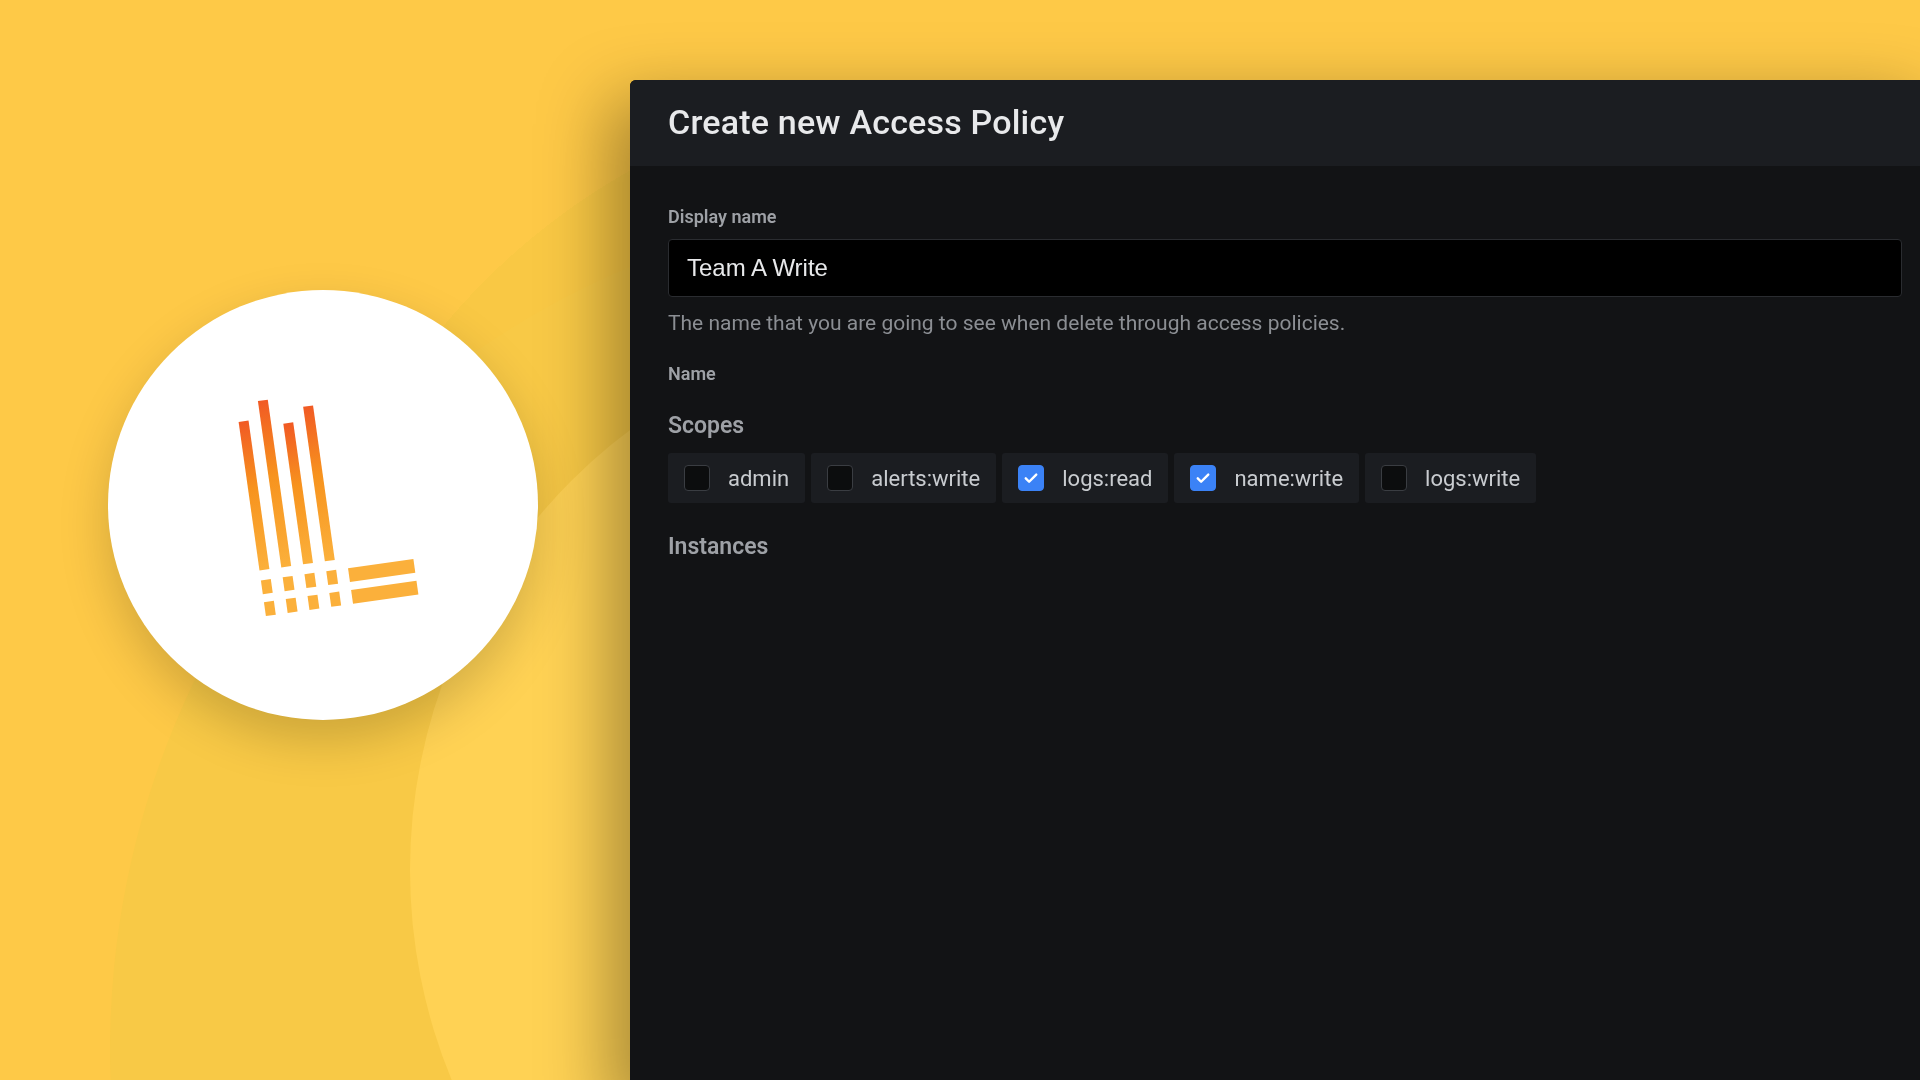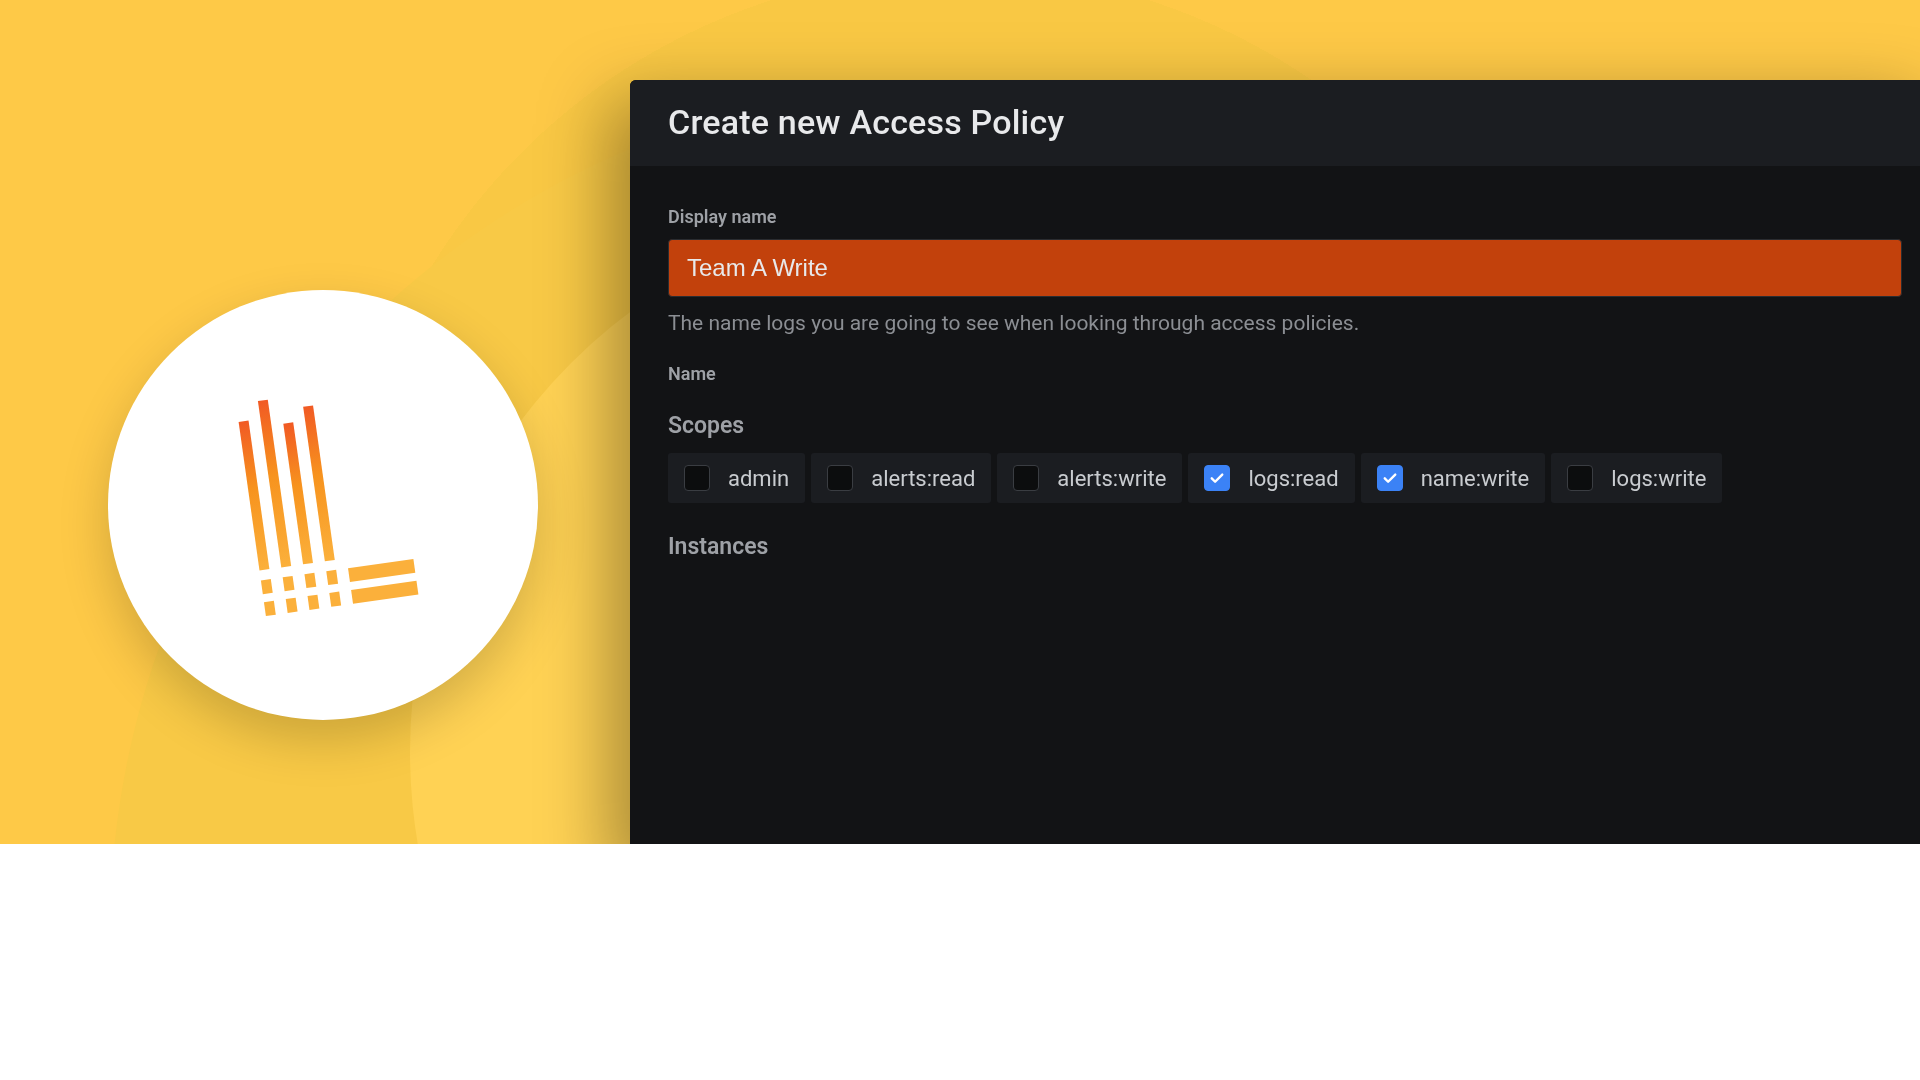--- a/index.html
+++ b/index.html
@@ -1,19 +1,19 @@
 <!DOCTYPE html>
 <html><head>
 <meta charset="utf-8">
 <style>
   * { margin: 0; padding: 0; box-sizing: border-box; }
   html, body { width: 1920px; height: 1080px; overflow: hidden; font-family: -apple-system, BlinkMacSystemFont, "Segoe UI", Roboto, sans-serif; }
 
   .stage {
-    width: 1920px; height: 844px; position: relative;
+    width: 1920px; height: 1080px; position: relative;
     background: radial-gradient(circle at 50% 70%, #fdb516 0%, #fdb516 35%, #f9c844 35%, #f9c844 55%, #fec947 55%, #fec947 100%);
     overflow: hidden;
   }
   .ring1 { position:absolute; left:50%; top:50%; width:1700px; height:1700px; border-radius:50%; background:#f8c946; transform:translate(-50%,-20%); }
   .ring2 { position:absolute; left:50%; top:50%; width:1100px; height:1100px; border-radius:50%; background:#ffd254; transform:translate(-50%,-20%); }
   .ring3 { position:absolute; left:50%; top:50%; width:600px; height:600px; border-radius:50%; background:#fdb516; transform:translate(-50%,-10%); }
 
   .logo-badge {
     position:absolute; left:108px; top:290px; width:430px; height:430px; border-radius:50%;
     background:#fff; box-shadow: 0 20px 50px rgba(0,0,0,0.18);
@@ -28,21 +28,21 @@
   }
   .panel-header {
     padding: 22px 38px 24px 38px; background:#1b1d21;
   }
   .panel-title { color:#e8e9eb; font-size:34px; font-weight:500; letter-spacing:0.2px; }
   .panel-body { padding: 40px 38px 40px 38px; }
 
   .field { margin-bottom: 28px; }
   .field-label { color:#9ea1a6; font-size:18px; font-weight:600; margin-bottom:12px; }
   .field-input {
-    width:100%; background:#c2410c; border:1px solid #2a2c30; color:#e8e9eb;
+    width:100%; background:#000000; border:1px solid #2a2c30; color:#e8e9eb;
     font-size:24px; padding:14px 18px; border-radius:4px; outline:none;
   }
   .field-help { color:#8b8e93; font-size:21px; margin-top:14px; }
 
   .section-heading { color:#9ea1a6; font-size:23px; font-weight:600; margin:18px 0 14px 0; }
 
   .scope-list { display:flex; gap:6px; }
   .scope-row {
     display:flex; align-items:center; gap:18px; padding:12px 16px;
     background:#1b1d21; border-radius:3px; cursor:pointer;
@@ -96,36 +96,32 @@
 
   <div class="panel">
     <div class="panel-header">
       <div class="panel-title">Create new Access Policy</div>
     </div>
     <div class="panel-body">
 
       <div class="field">
         <div class="field-label">Display name</div>
         <input class="field-input" type="text" value="Team A Write" style="">
-        <div class="field-help">The name logs you are going to see when looking through access policies.</div>
+        <div class="field-help">The name that you are going to see when delete through access policies.</div>
       </div>
 
       <div class="field">
         <div class="field-label">Name</div>
       </div>
 
       <div class="section-heading">Scopes</div>
       <div class="scope-list" id="scope-list">
           <div class="scope-row">
             <div class="checkbox"></div>
             <div class="scope-label">admin</div>
-          </div>
-          <div class="scope-row">
-            <div class="checkbox"></div>
-            <div class="scope-label">alerts:read</div>
           </div>
           <div class="scope-row">
             <div class="checkbox"></div>
             <div class="scope-label">alerts:write</div>
           </div>
           <div class="scope-row">
             <div class="checkbox checked">
               <svg viewBox="0 0 24 24">
                 <path d="M5 12.5l4.5 4.5L19 7.5" stroke="#ffffff" stroke-width="3.2" fill="none" stroke-linecap="round" stroke-linejoin="round"></path>
               </svg>

